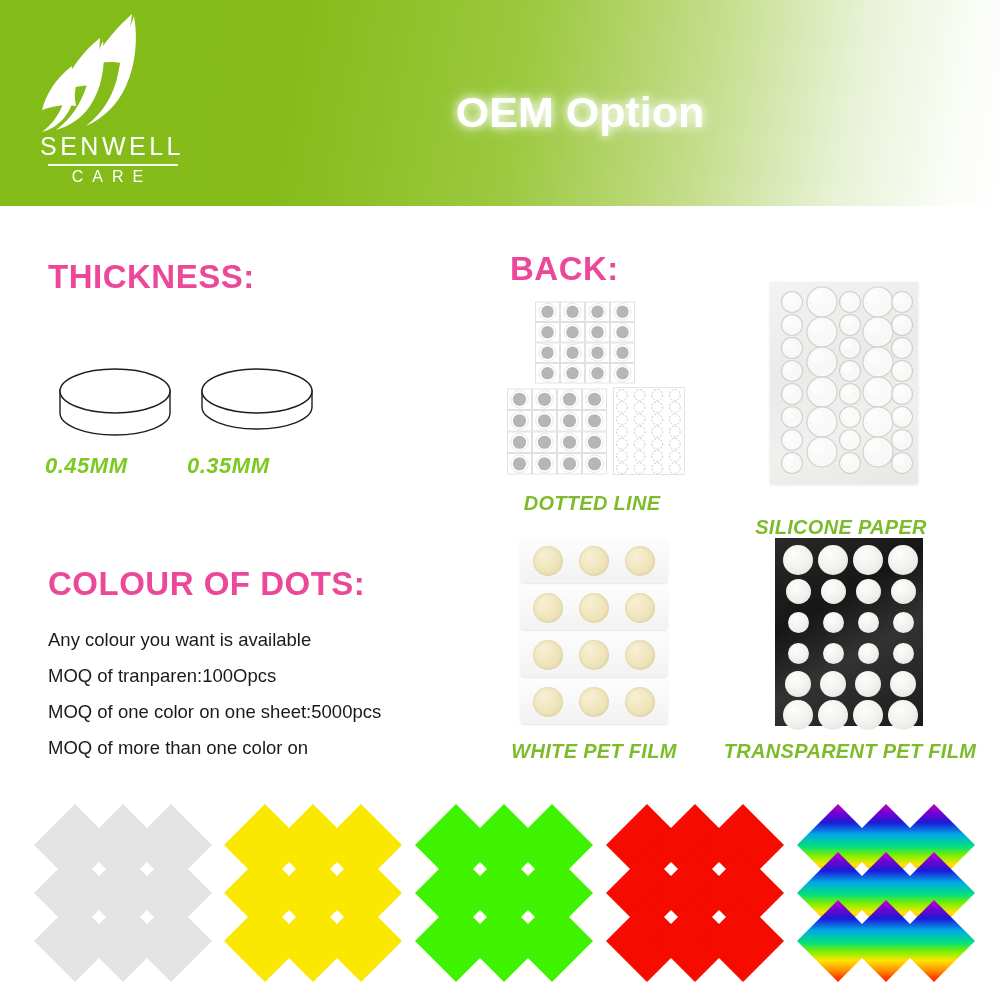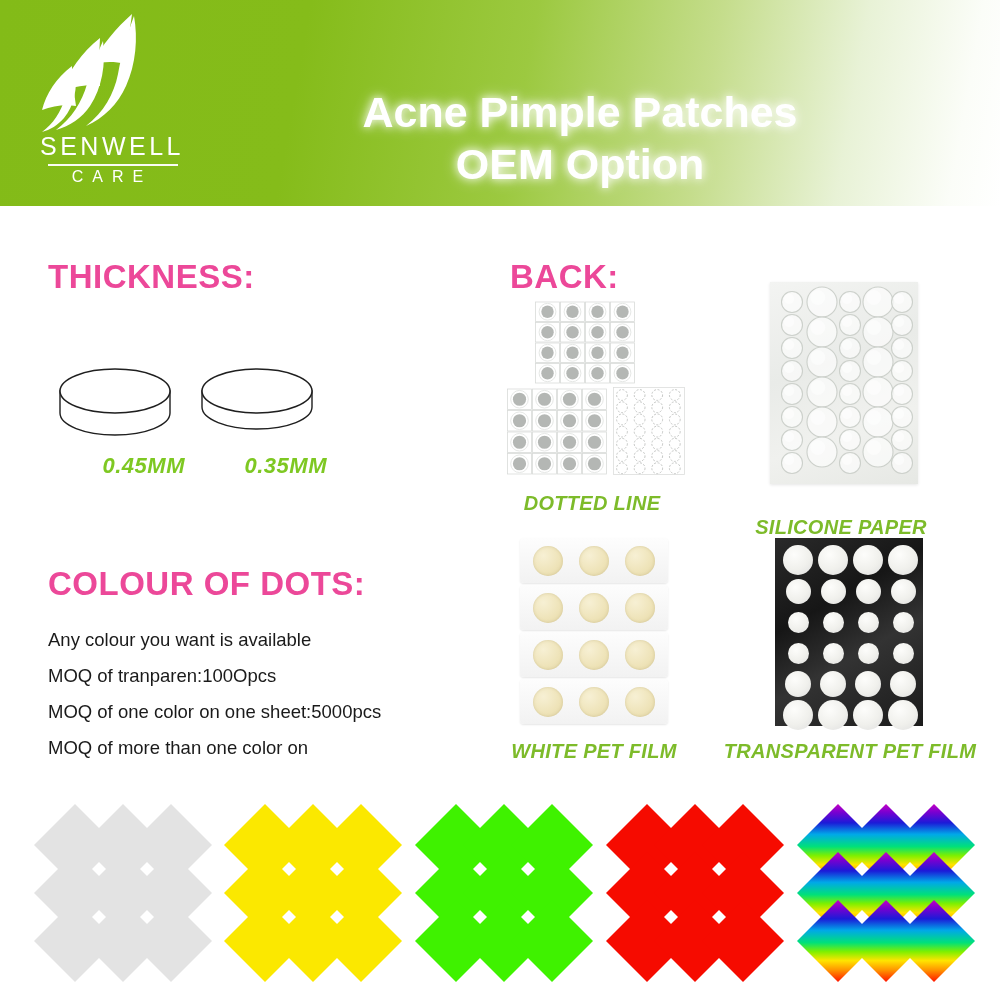--- a/index.html
+++ b/index.html
@@ -41,26 +41,26 @@
   }
   #title-block .ln { display:block; }
 
   
   .sec-head {
     position:absolute; color:#ec4899;
     font-size:33px; font-weight:700; letter-spacing:.5px;
     white-space:nowrap;
   }
   #h-thickness { left:48px; top:258px; }
-  #h-back      { left:510px; top:258px; }
+  #h-back      { left:510px; top:250px; }
   #h-colour    { left:48px; top:565px; }
 
   
   #thickness-row { position:absolute; left:45px; top:365px; width:440px; height:120px; }
-  .disc-cell { position:absolute; width:140px; text-align:right; }
+  .disc-cell { position:absolute; width:140px; text-align:left; }
   .disc-cell:nth-child(1){ left:0; }
   .disc-cell:nth-child(2){ left:142px; }
   .disc-cell:nth-child(3){ left:284px; }
   .disc-svg { display:block; margin:0 auto; }
   .disc-label {
     margin-top:10px; color:#7ec822;
     font-size:22px; font-weight:700; font-style:italic;
     letter-spacing:.5px; font-family:"Liberation Sans", sans-serif;
   }
 
@@ -143,21 +143,20 @@
       <path fill="#ffffff" d="M61 29 C64 52 60 76 48 94 C40 106 28 114 14 118 C30 106 40 90 45 72 C50 55 56 40 61 29 Z"></path>
       <path fill="#ffffff" d="M30 54 C14 66 4 82 0 98 C11 94 23 92 34 94 C32 79 30 65 30 54 Z"></path>
       <path fill="#ffffff" d="M33 57 C36 76 32 94 22 106 C16 113 8 118 0 120 C11 112 19 100 23 86 C27 74 30 64 33 57 Z"></path>
     </svg>
     <div id="logo-word">SENWELL</div>
     <div id="logo-rule"></div>
     <div id="logo-sub">CARE</div>
   </div>
 
   <div id="title-block">
-    <span class="ln">Acne Pimple Patches</span>
     <span class="ln">OEM Option</span>
   </div>
 </div>
 
 <div class="sec-head" id="h-thickness">THICKNESS:</div>
 
 <div id="thickness-row">
 
   <div class="disc-cell">
     <svg class="disc-svg" width="122" height="78" viewBox="0 0 122 78">

